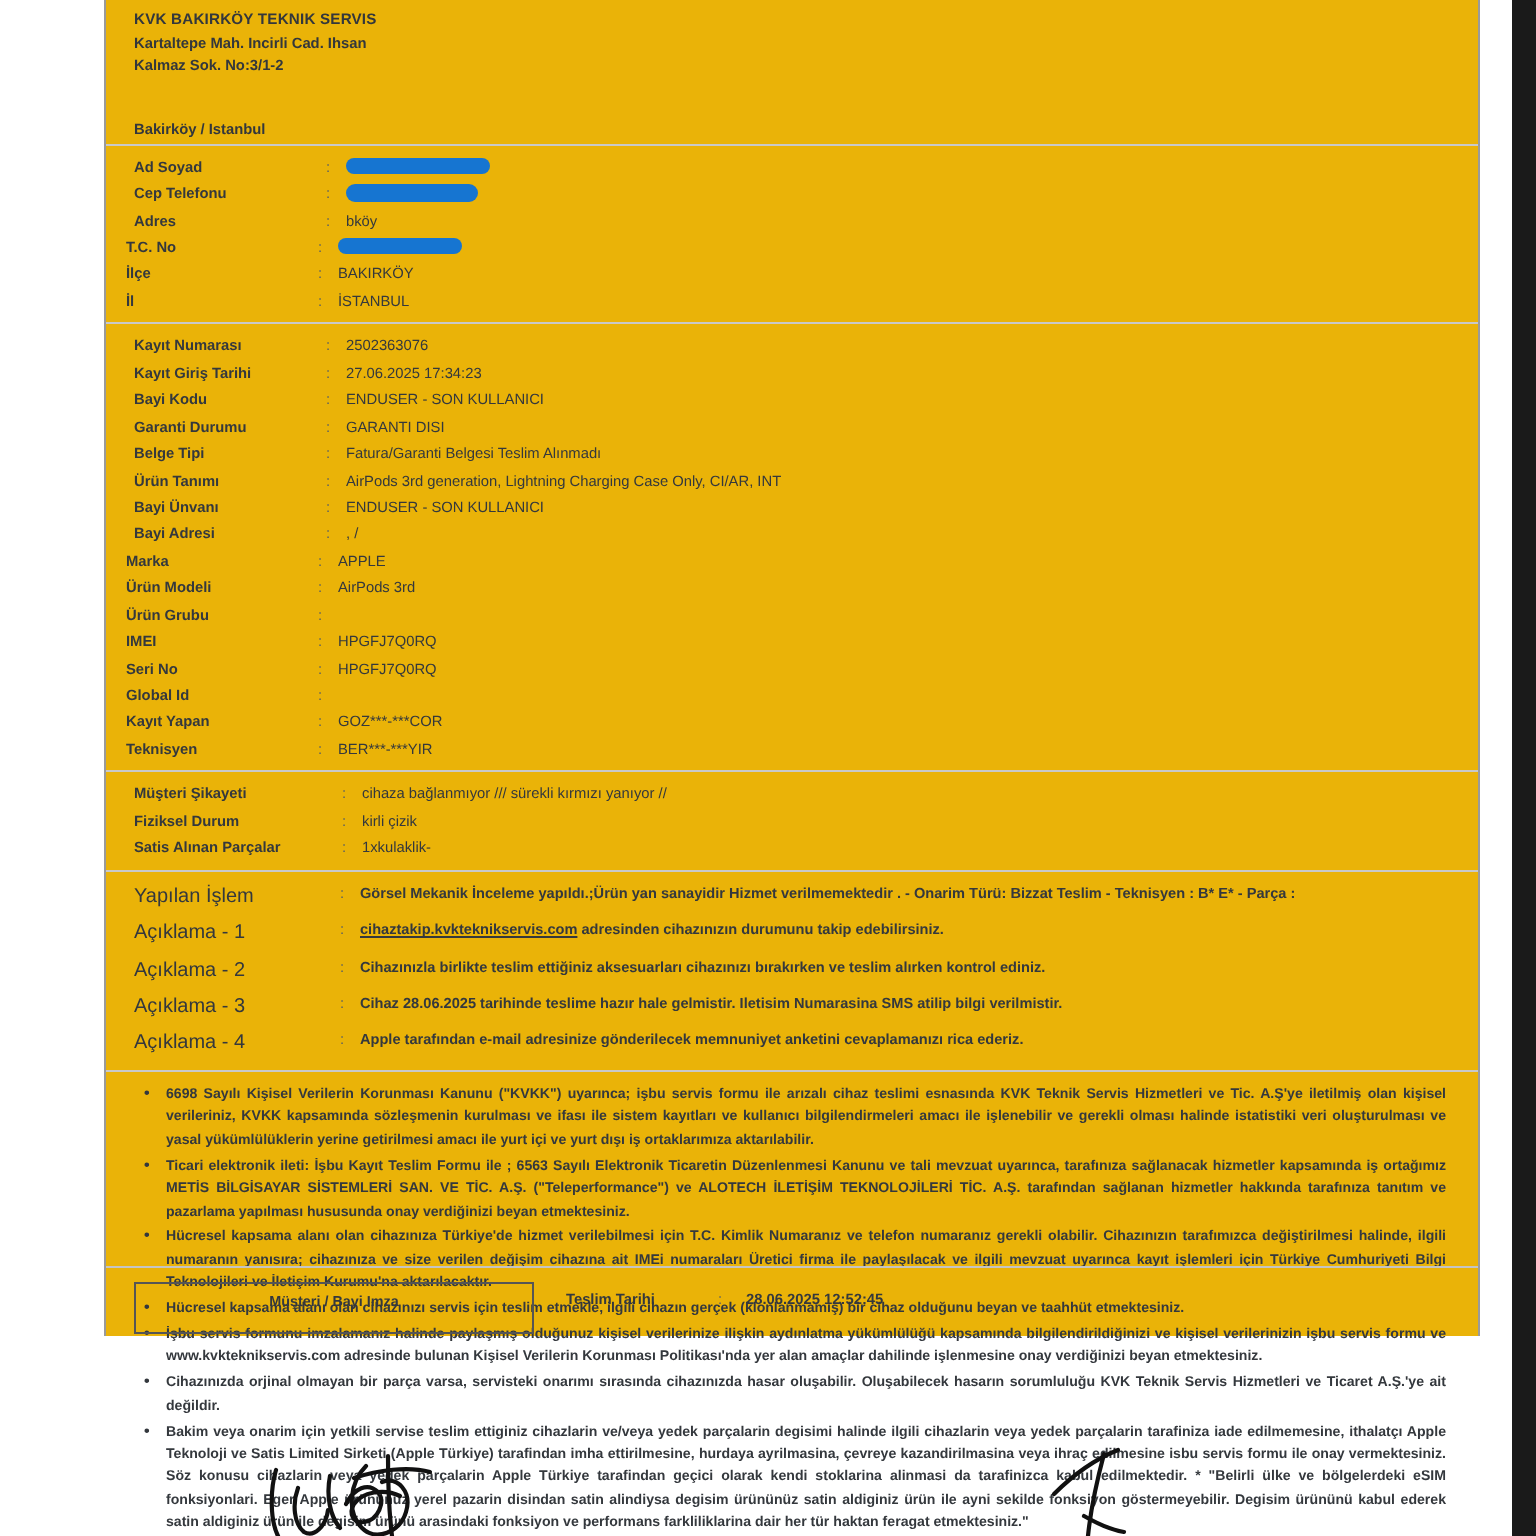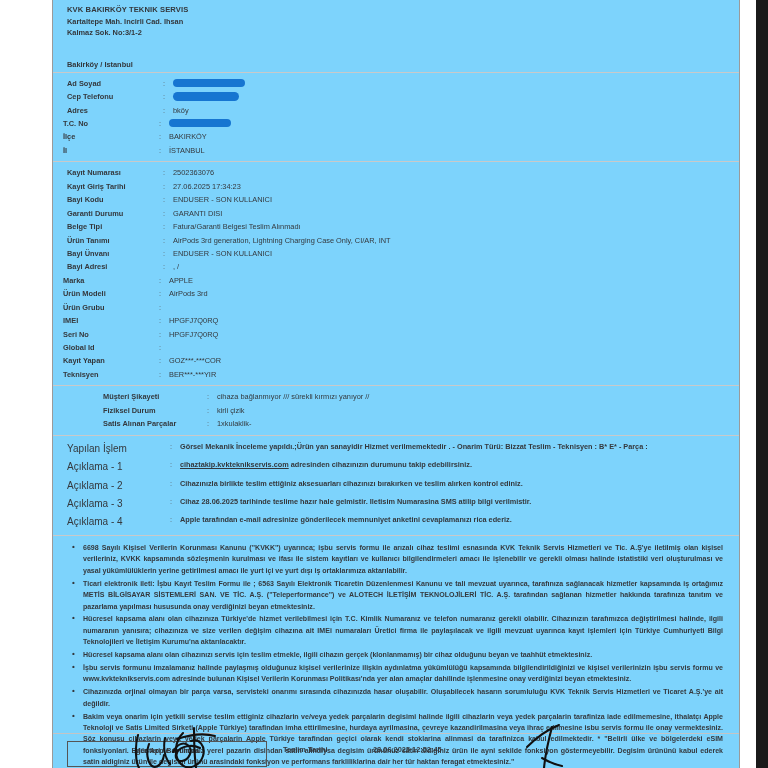--- a/index.html
+++ b/index.html
@@ -13,25 +13,25 @@
     font-family: "Liberation Sans", sans-serif;
     color: #2b2f33;
     position: relative;
     overflow: hidden;
   }
   .page {
     position: absolute;
     left: 52px;
     top: 0px;
     width: 688px;
-    height: 768px;
+    height: 668px;
     border-left: 1px solid #9a9a9a;
     border-right: 1px solid #9a9a9a;
     box-sizing: border-box;
-    background: #7dd3fc;
+    background: #eab308;
   }
   .shadow-left {
     position: absolute;
     left: 0; top: 0; width: 52px; height: 768px;
     background: #ffffff;
   }
   .shadow-right {
     position: absolute;
     left: 740px; top: 0; width: 28px; height: 768px;
     background: #ffffff;
@@ -84,21 +84,21 @@
     line-height: 1.52;
     padding: 1.1px 0;
   }
   .lbl {
     width: 96px;
     flex: 0 0 96px;
     font-size: 7.4px;
     font-weight: bold;
     color: #34383d;
   }
-  .lbl.wide { width: 104px; flex: 0 0 104px; margin-left: 36px; }
+  .lbl.wide { width: 104px; flex: 0 0 104px; }
   .sep {
     width: 10px;
     flex: 0 0 10px;
     font-size: 7.4px;
     color: #5a5f64;
   }
   .val {
     font-size: 7.4px;
     font-weight: normal;
     color: #34383d;

